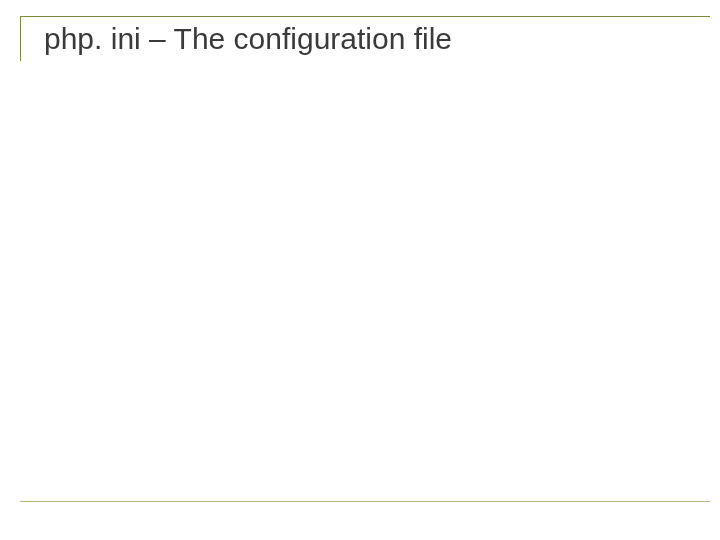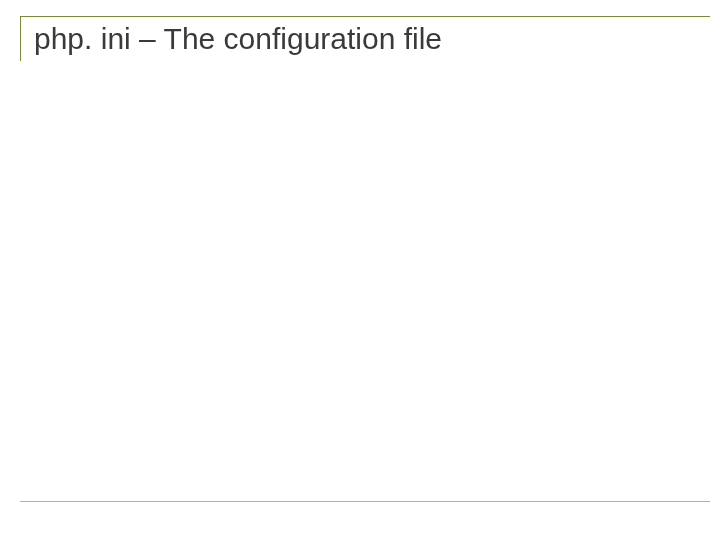--- a/index.html
+++ b/index.html
@@ -15,21 +15,21 @@
       position: relative;
     }
     .slide-container {
       width: 100%;
       height: 100%;
       padding: 16px 20px;
       position: relative;
     }
     .title-block {
       position: relative;
-      padding: 6px 0 8px 14px;
+      padding: 6px 0 8px 24px;
     }
     .title-rule-top {
       position: absolute;
       top: 0;
       left: 0;
       width: 690px;
       height: 1px;
       background: #7a8a3a;
     }
     .title-rule-left {

